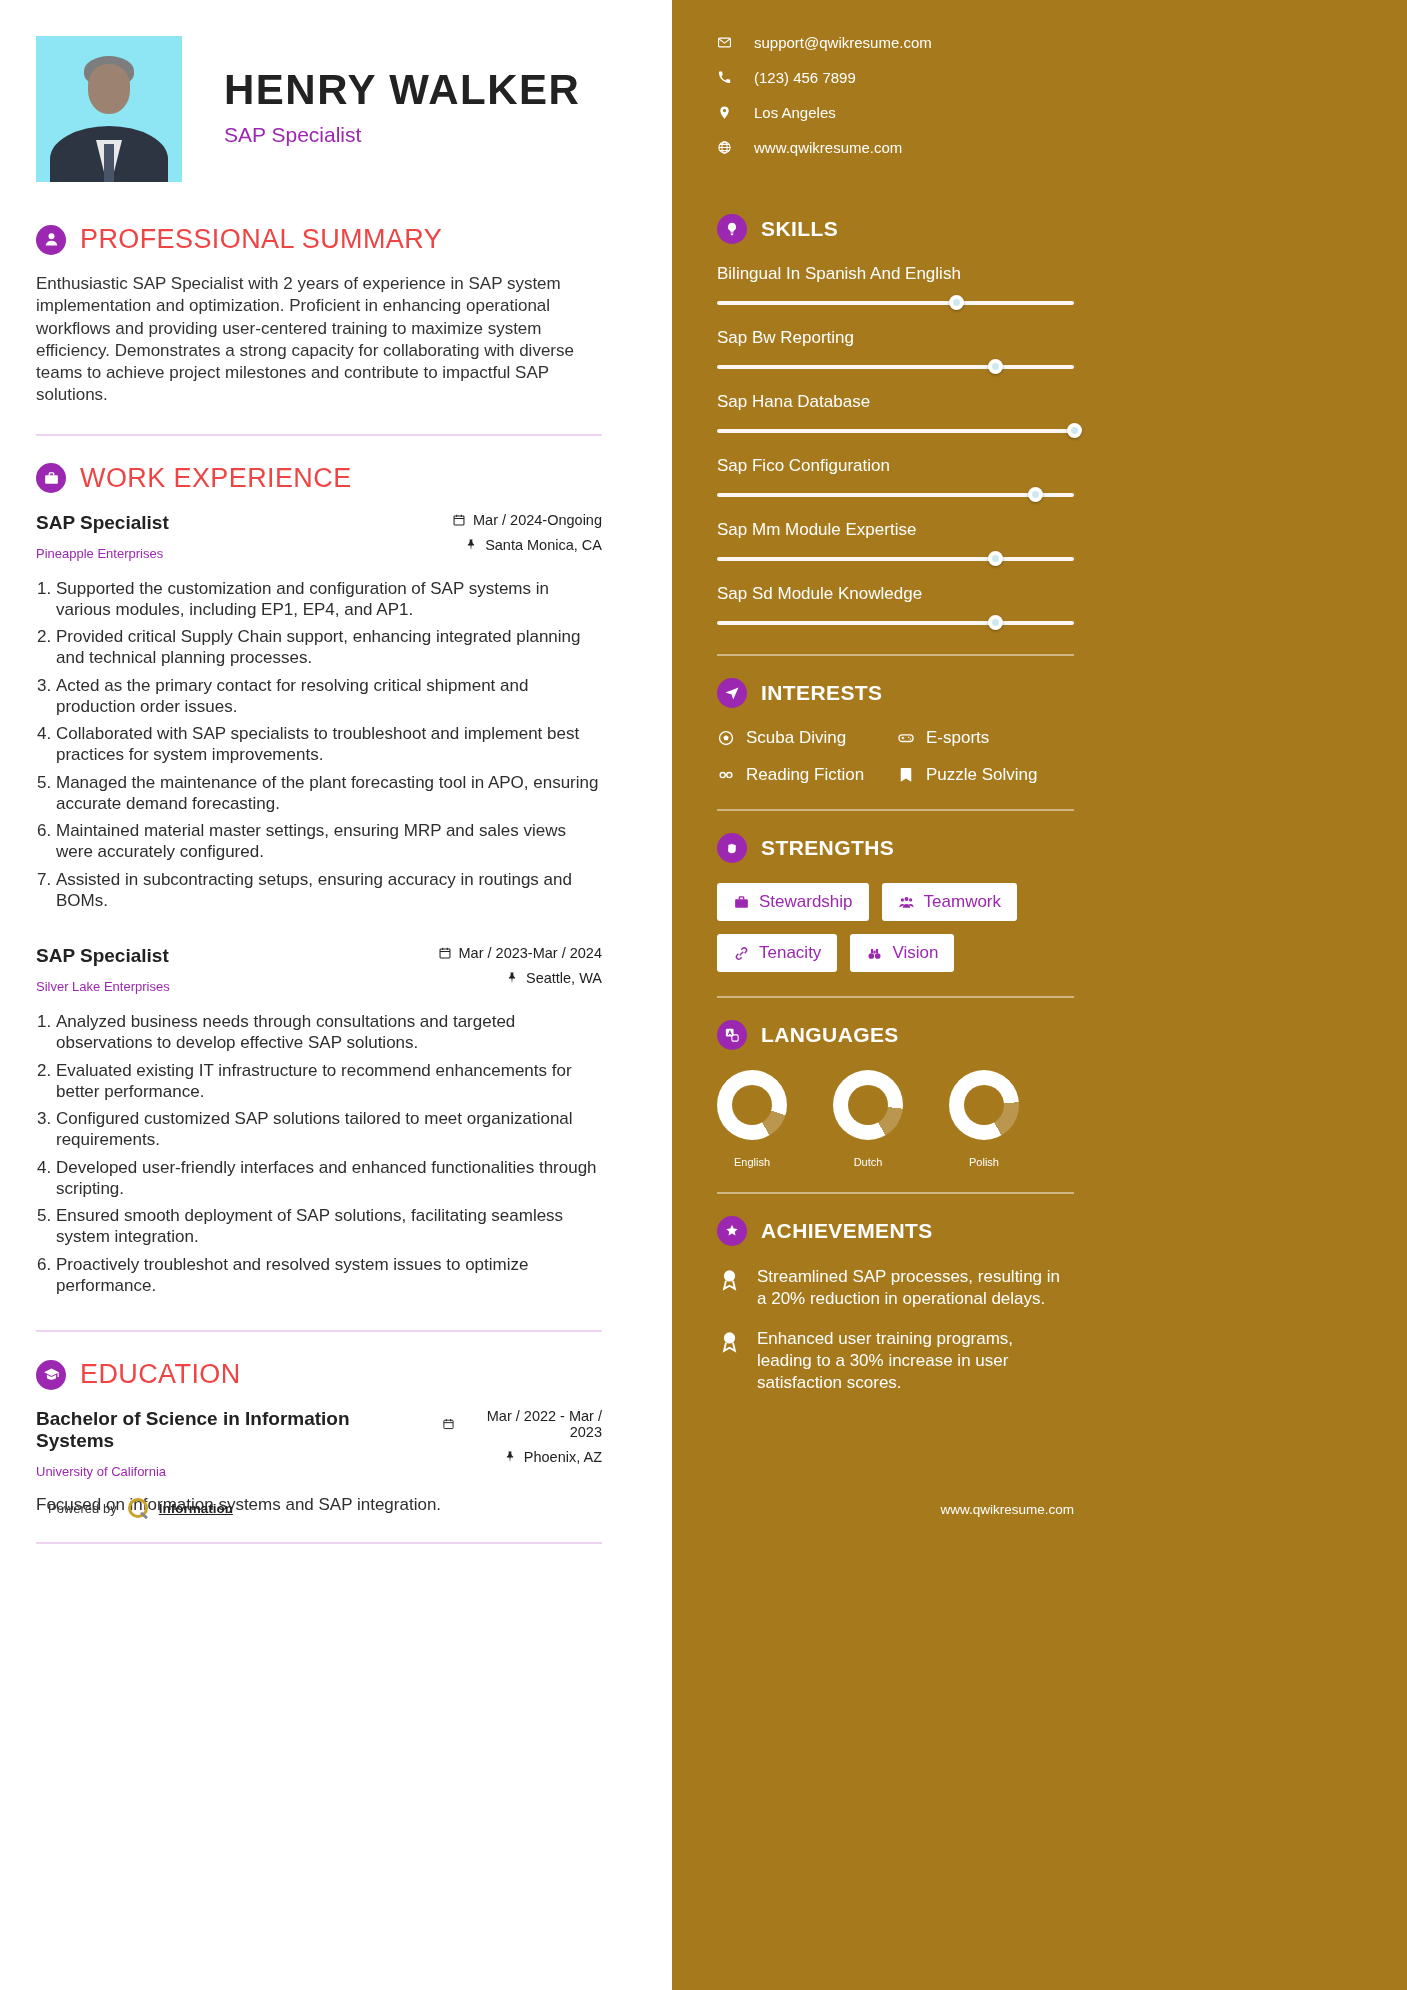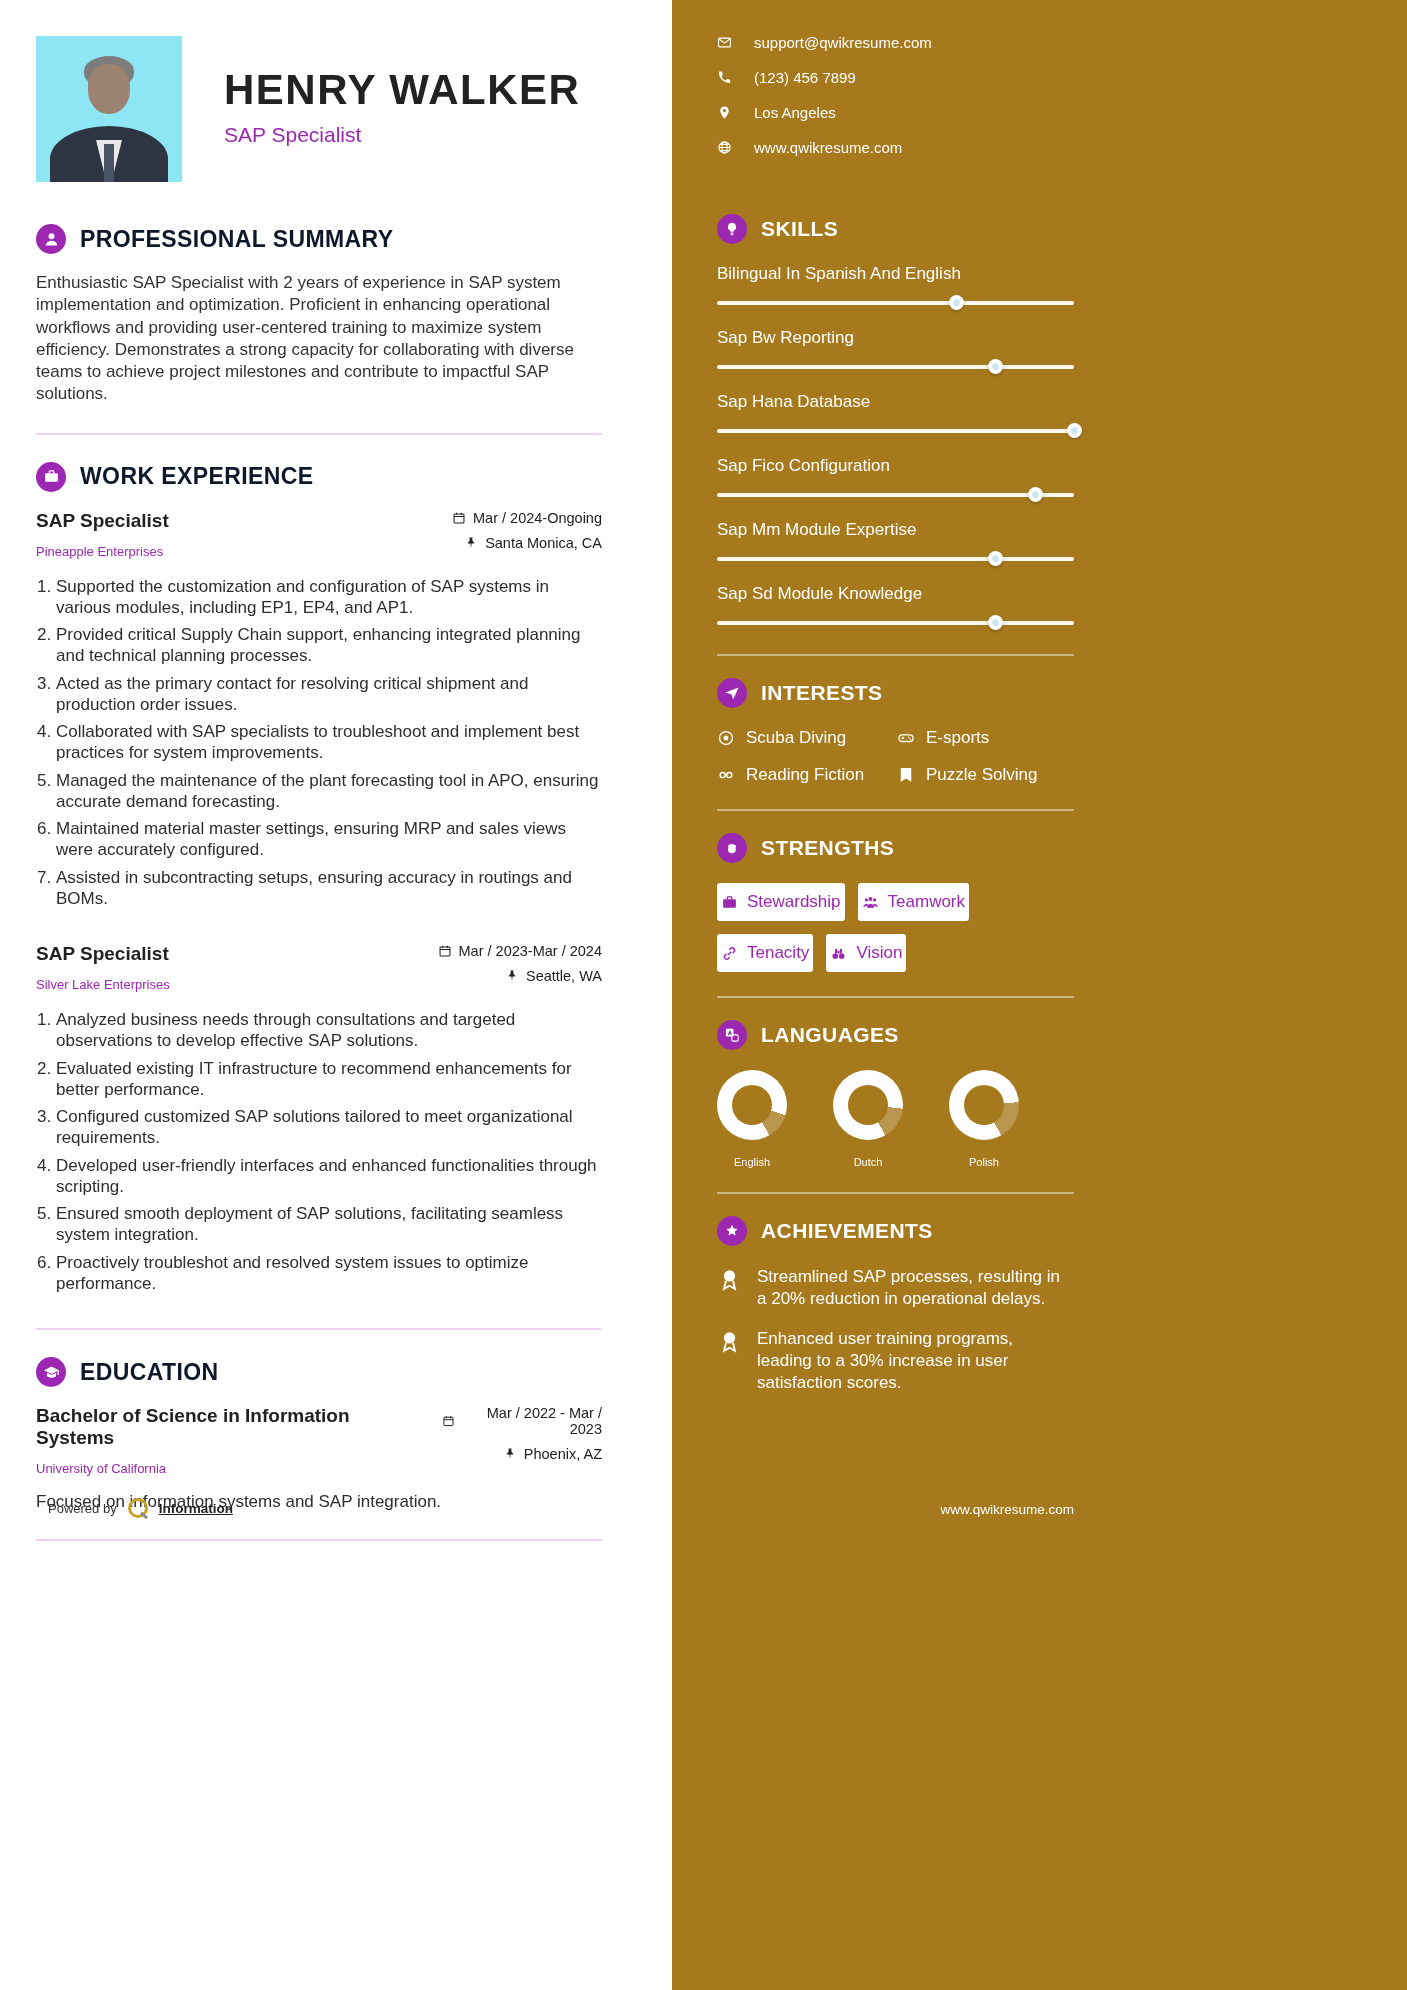--- a/index.html
+++ b/index.html
@@ -25,21 +25,21 @@
   .photo .torso{position:absolute;bottom:-10px;left:50%;transform:translateX(-50%);width:118px;height:66px;background:#2e3542;border-radius:52% 52% 0 0;}
   .photo .shirt{position:absolute;bottom:-10px;left:50%;transform:translateX(-50%);width:26px;height:52px;background:#e8e8e8;clip-path:polygon(0 0,100% 0,50% 100%);}
   .photo .tie{position:absolute;bottom:-8px;left:50%;transform:translateX(-50%);width:10px;height:46px;background:#4a5468;}
   .name-block{padding-top:30px;}
   .name{font-size:42px;font-weight:800;letter-spacing:1.5px;color:#222;}
   .job-title{font-size:21px;color:var(--accent);margin-top:9px;font-weight:500;}
 
   .sec-head{display:flex;align-items:center;gap:14px;margin-bottom:18px;}
   .sec-icon{width:30px;height:30px;border-radius:50%;background:var(--accent);color:#fff;display:flex;align-items:center;justify-content:center;flex:none;}
   .sec-icon svg{width:17px;height:17px;}
-  .sec-head h2{font-size:23px;font-weight:700;color:#0f172a;letter-spacing:.4px;}
+  .sec-head h2{font-size:27px;font-weight:400;color:#ef4444;letter-spacing:.4px;}
   .para{font-size:17px;line-height:1.31;color:#333;max-width:592px;}
   .hr{height:2px;background:var(--pink);margin:27px 0;}
 
   .job{margin-bottom:34px;}
   .job-head{display:flex;justify-content:space-between;}
   .job-name{font-size:19px;font-weight:700;color:#222;}
   .company{font-size:13px;color:var(--accent);margin-top:12px;}
   .meta{text-align:right;color:#222;flex:none;}
   .meta-row{display:flex;justify-content:flex-end;align-items:center;gap:7px;margin-bottom:9px;font-size:14.5px;}
   .meta-row svg{width:14px;height:14px;color:#222;}
@@ -72,21 +72,21 @@
   .slider{position:relative;height:15px;}
   .track{position:absolute;top:6px;left:0;right:0;height:4px;background:rgba(255,255,255,.95);border-radius:2px;}
   .knob{position:absolute;top:0;left:calc(var(--pct) * 1% - 7px);width:15px;height:15px;background:#fff;border-radius:50%;box-shadow:0 1px 3px rgba(0,0,0,.3);}
   .knob::after{content:"";position:absolute;inset:4px;border-radius:50%;background:#cfe8f0;}
 
   .interests-grid{display:grid;grid-template-columns:180px 1fr;row-gap:17px;}
   .interest{display:flex;align-items:center;gap:11px;font-size:17px;}
   .interest svg{width:18px;height:18px;flex:none;color:#fff;}
 
   .strengths{display:flex;flex-wrap:wrap;gap:13px;max-width:340px;}
-  .strength{background:#fff;color:var(--accent);display:flex;align-items:center;gap:9px;padding:9px 4px;border-radius:3px;font-size:17px;}
+  .strength{background:#fff;color:var(--accent);display:flex;align-items:center;gap:9px;padding:9px 16px;border-radius:3px;font-size:17px;}
   .strength svg{width:17px;height:17px;flex:none;}
 
   .langs{display:flex;gap:46px;}
   .lang{display:flex;flex-direction:column;align-items:center;gap:16px;}
   .donut{width:70px;height:70px;border-radius:50%;position:relative;
     background:conic-gradient(from 150deg,#fff calc(var(--pct) * 1%),rgba(255,255,255,.22) 0);}
   .donut::after{content:"";position:absolute;inset:15px;border-radius:50%;background:var(--gold);}
   .lang-label{font-size:11px;}
 
   .ach{display:flex;gap:15px;margin-bottom:18px;max-width:352px;}

